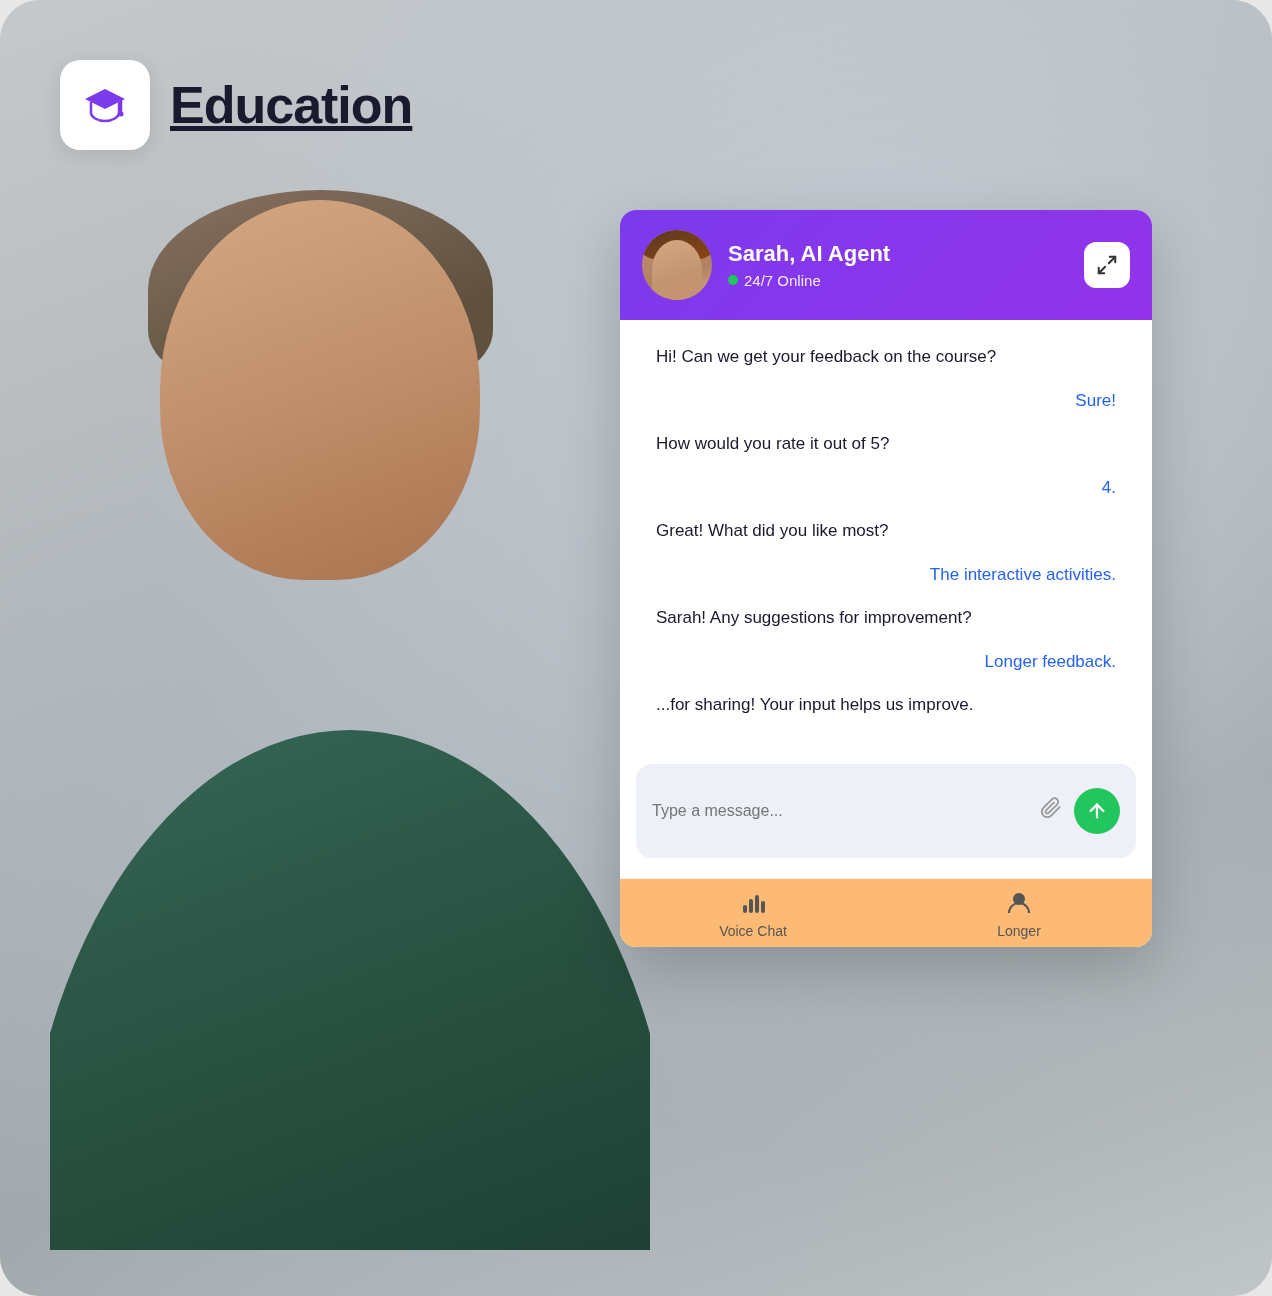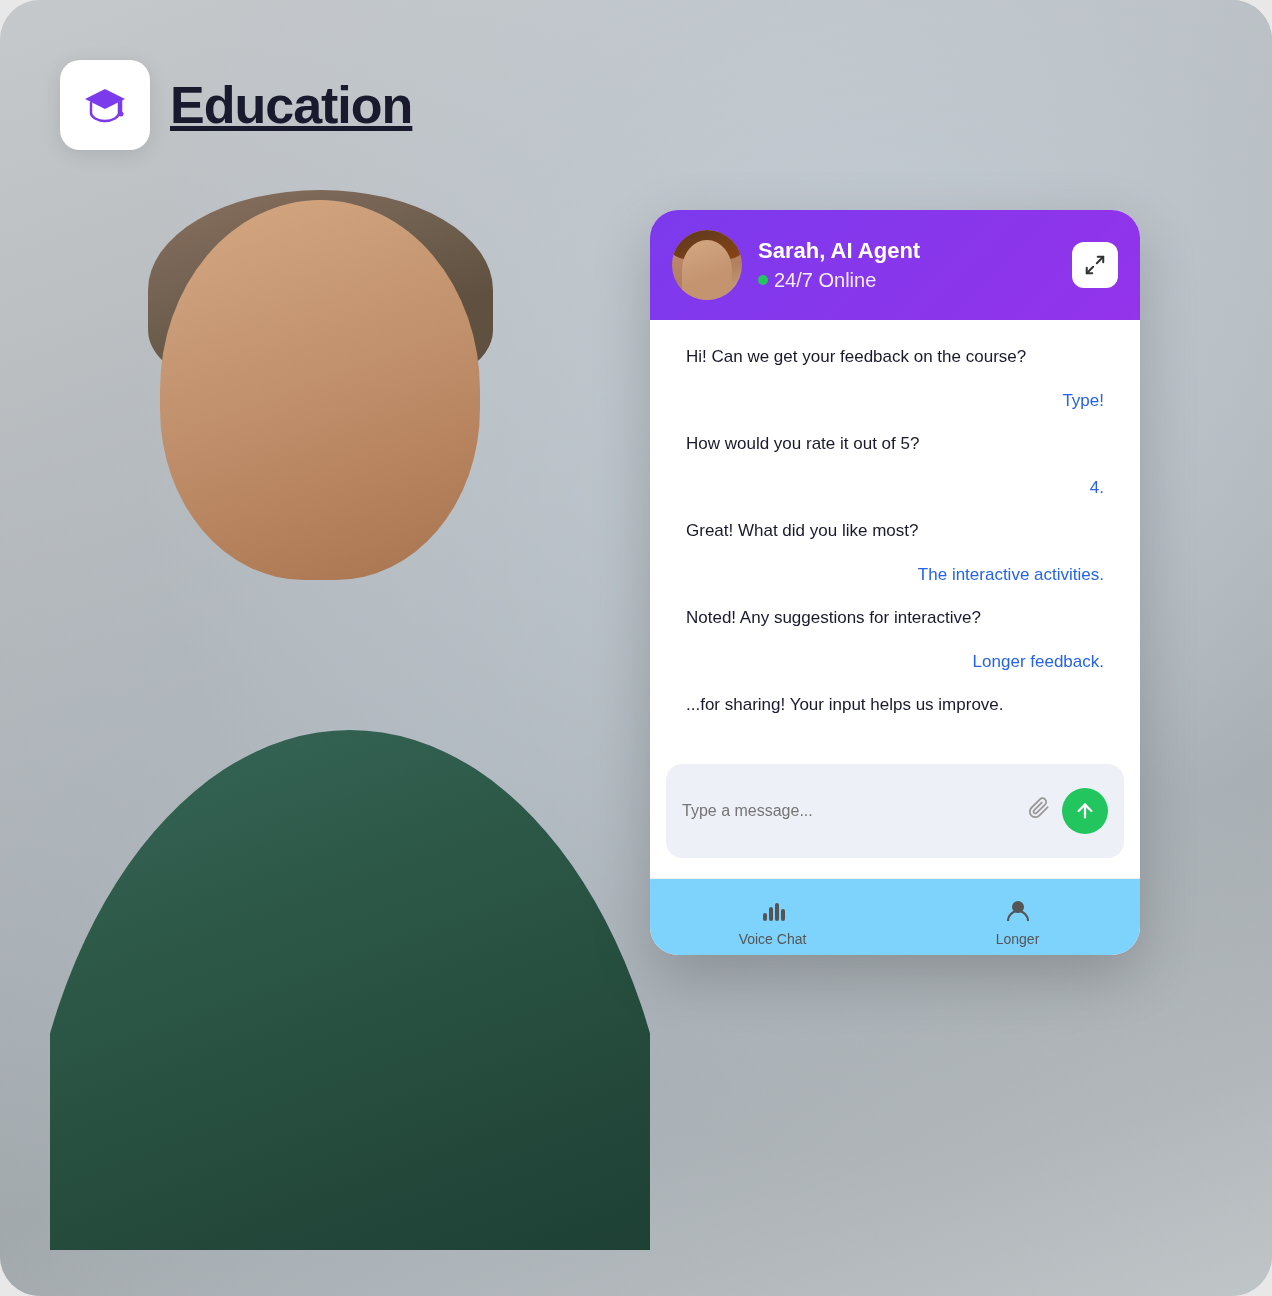--- a/index.html
+++ b/index.html
@@ -97,24 +97,24 @@
       font-weight: 700;
       color: #1a1a2e;
       letter-spacing: -1px;
       text-decoration: underline;
     }
 
     
     .chat-widget {
       position: absolute;
       top: 210px;
-      right: 132px;
-      width: 490px;
+      right: 120px;
+      width: 532px;
       background: white;
-      border-radius: 28px;
+      border-radius: 16px;
       box-shadow: 0 20px 60px rgba(0,0,0,0.2);
       overflow: hidden;
       z-index: 20;
     }
 
     .chat-header {
       background: linear-gradient(135deg, #7c3aed 0%, #9333ea 100%);
       padding: 20px 22px;
       display: flex;
       align-items: center;
@@ -173,21 +173,21 @@
 
     .status-dot {
       width: 10px;
       height: 10px;
       background: #22c55e;
       border-radius: 50%;
       flex-shrink: 0;
     }
 
     .status-text {
-      font-size: 20px;
+      font-size: 15px;
       color: rgba(255,255,255,0.9);
     }
 
     .expand-btn {
       width: 46px;
       height: 46px;
       background: white;
       border-radius: 12px;
       display: flex;
       align-items: center;
@@ -268,22 +268,22 @@
 
     .send-btn svg {
       width: 22px;
       height: 22px;
     }
 
     
     .chat-bottom-nav {
       border-top: 1px solid #f0f0f0;
       display: flex;
-      padding: 16px 0 8px;
-      background: #7dd3fc;
+      padding: 8px 0 8px;
+      background: #fdba74;
     }
 
     .nav-item {
       flex: 1;
       display: flex;
       flex-direction: column;
       align-items: center;
       gap: 6px;
       cursor: pointer;
     }
@@ -346,36 +346,36 @@
         </svg>
       </div>
     </div>
 
     <div class="chat-messages">
 
       <div class="msg-row">
         <div class="msg-agent">Hi! Can we get your feedback on the course?</div>
       </div>
       <div class="msg-row">
-        <div class="msg-user">Type!</div>
+        <div class="msg-user">Sure!</div>
       </div>
       <div class="msg-row">
         <div class="msg-agent">How would you rate it out of 5?</div>
       </div>
       <div class="msg-row">
         <div class="msg-user">4.</div>
       </div>
       <div class="msg-row">
         <div class="msg-agent">Great! What did you like most?</div>
       </div>
       <div class="msg-row">
         <div class="msg-user">The interactive activities.</div>
       </div>
       <div class="msg-row">
-        <div class="msg-agent">Noted! Any suggestions for interactive?</div>
+        <div class="msg-agent">Sarah! Any suggestions for improvement?</div>
       </div>
       <div class="msg-row">
         <div class="msg-user">Longer feedback.</div>
       </div>
       <div class="msg-row">
         <div class="msg-agent">...for sharing! Your input helps us improve.</div>
       </div>
 
     </div>
 

